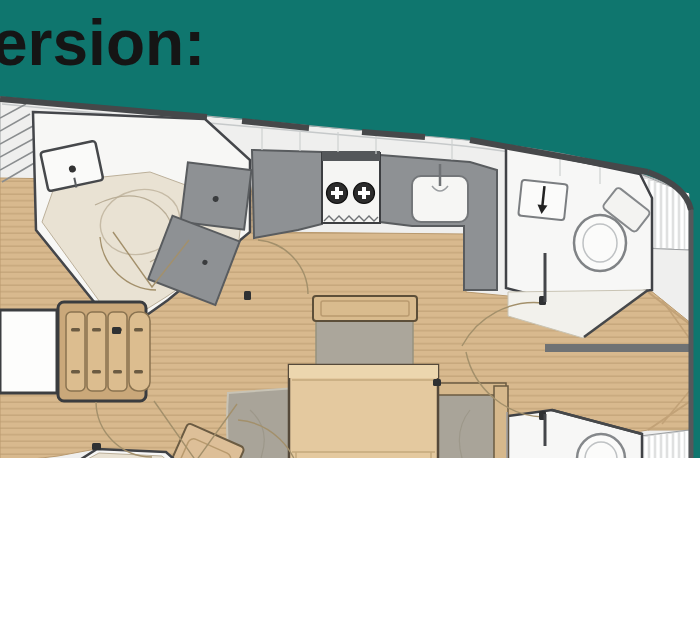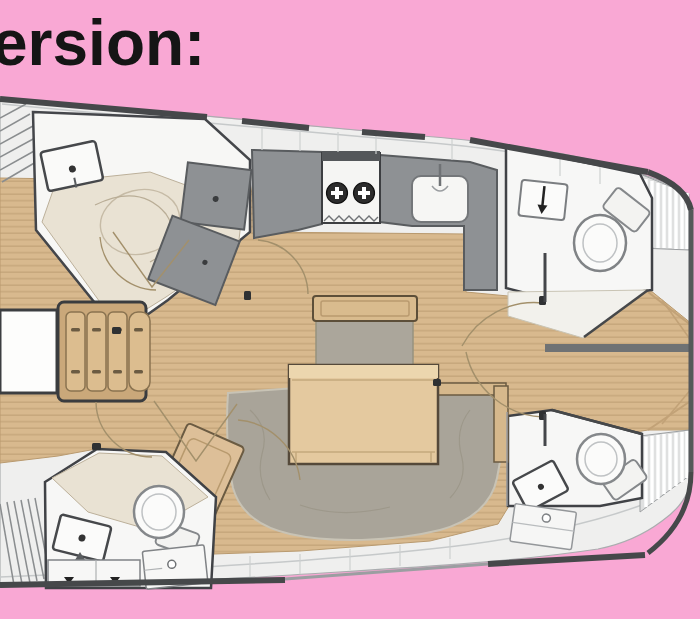--- a/index.html
+++ b/index.html
@@ -1,17 +1,17 @@
 <!DOCTYPE html>
 <html><head>
 <meta charset="utf-8">
 <style>
   html,body{margin:0;padding:0;background:#ffffff;}
   .stage{
-    position:relative;width:700px;height:619px;overflow:hidden;background:#f9a8d4;
+    position:relative;width:700px;height:458px;overflow:hidden;background:#0f766e;
     font-family:"Liberation Sans", sans-serif;
   }
   .title{
     position:absolute;left:-8px;top:6px;margin:0;
     font-size:64px;font-weight:700;letter-spacing:0px;color:#151515;
     font-family:"Liberation Sans", sans-serif;white-space:nowrap;
   }
   svg{position:absolute;left:0;top:0;}
 </style>
 </head>

